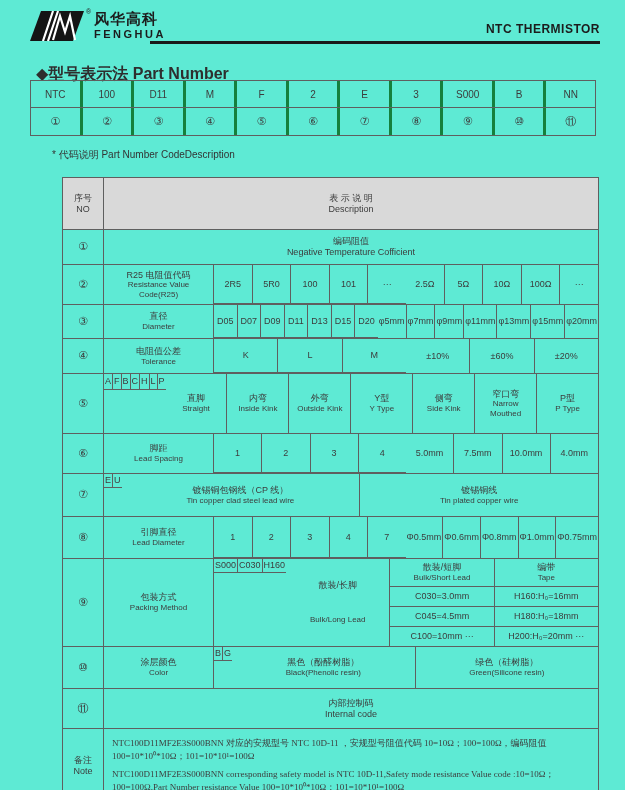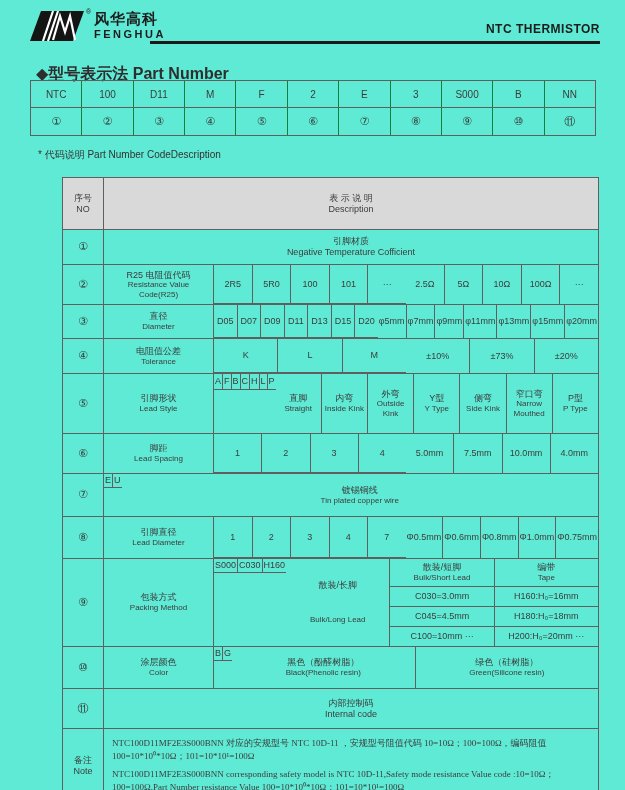--- a/index.html
+++ b/index.html
@@ -17,25 +17,25 @@
   .product { position:absolute; right:0; top:14px; font-size:12px; font-weight:bold; color:#1c1c1c; letter-spacing:0.5px; }
   .rule { position:absolute; left:120px; right:0; top:33px; height:3px; background:#1a1a1a; }
 
   
   .sec-title { position:absolute; top:64px; left:36px; font-size:16px; font-weight:bold; color:#2e2e2e; }
 
   
   .pn-table { position:absolute; top:80px; left:30px; width:566px; border:1px solid #5f5f5f; }
   .pn-row { display:flex; height:27px; border-bottom:1px solid #5f5f5f; }
   .pn-row:last-child { border-bottom:none; }
-  .pn-cell { flex:1; display:flex; align-items:center; justify-content:center; font-size:10px; border-right:1px solid #15803d; }
+  .pn-cell { flex:1; display:flex; align-items:center; justify-content:center; font-size:10px; border-right:3px solid #15803d; }
   .pn-cell:last-child { border-right:none; }
   .pn-idx { font-size:11px; }
 
-  .code-note { position:absolute; top:148px; left:38px; font-size:10px; color:#333; }
+  .code-note { position:absolute; top:148px; left:52px; font-size:10px; color:#333; }
 
   
   .mtable { position:absolute; top:177px; left:62px; width:537px; border:1px solid #5f5f5f; font-size:9px; line-height:1.2; }
   .mrow { display:flex; border-bottom:1px solid #5f5f5f; }
   .mrow:last-child { border-bottom:none; }
   .cell { display:flex; flex-direction:column; align-items:center; justify-content:center; text-align:center; border-right:1px solid #5f5f5f; }
   .no-col { width:41px; flex:none; }
   .label-col { width:110px; flex:none; }
   .span-col { flex:1; border-right:none; }
   .big { font-size:11px; }
@@ -128,21 +128,21 @@
       </div>
       <div class="cell span-col">
         <div>表 示 说 明</div>
         <div>Description</div>
       </div>
     </div>
 
     <div class="mrow rh35">
       <div class="cell no-col big">①</div>
       <div class="cell span-col">
-        <div>引脚材质</div>
+        <div>编码阻值</div>
         <div>Negative Temperature Cofficient</div>
       </div>
     </div>
 
     <div class="mrow rh40">
       <div class="cell no-col big">②</div>
       <div class="cell label-col">
         <div>R25 电阻值代码</div>
         <div class="sm">Resistance Value</div>
         <div class="sm">Code(R25)</div>
@@ -200,32 +200,28 @@
         <div class="sm">Tolerance</div>
       </div>
       <div class="valarea">
         <div class="subrow">
           <div class="vc">K</div>
           <div class="vc">L</div>
           <div class="vc">M</div>
         </div>
         <div class="subrow">
           <div class="vc">±10%</div>
-          <div class="vc">±73%</div>
+          <div class="vc">±60%</div>
           <div class="vc">±20%</div>
         </div>
       </div>
     </div>
 
     <div class="mrow rh60">
       <div class="cell no-col big">⑤</div>
-      <div class="cell label-col">
-        <div>引脚形状</div>
-        <div class="sm">Lead Style</div>
-      </div>
       <div class="valarea">
         <div class="subrow sr-f16">
           <div class="vc">A</div>
           <div class="vc">F</div>
           <div class="vc">B</div>
           <div class="vc">C</div>
           <div class="vc">H</div>
           <div class="vc">L</div>
           <div class="vc">P</div>
         </div>
@@ -286,20 +282,24 @@
 
     <div class="mrow rh43">
       <div class="cell no-col big">⑦</div>
       <div class="valarea">
         <div class="subrow sr-f14">
           <div class="vc">E</div>
           <div class="vc">U</div>
         </div>
         <div class="subrow">
           <div class="vc stack">
+              <span>镀锡铜包钢线（CP 线）</span>
+              <span class="sm">Tin copper clad steel lead wire</span>
+            </div>
+          <div class="vc stack">
               <span>镀锡铜线</span>
               <span class="sm">Tin plated copper wire</span>
             </div>
         </div>
       </div>
     </div>
 
     <div class="mrow rh42">
       <div class="cell no-col big">⑧</div>
       <div class="cell label-col">

